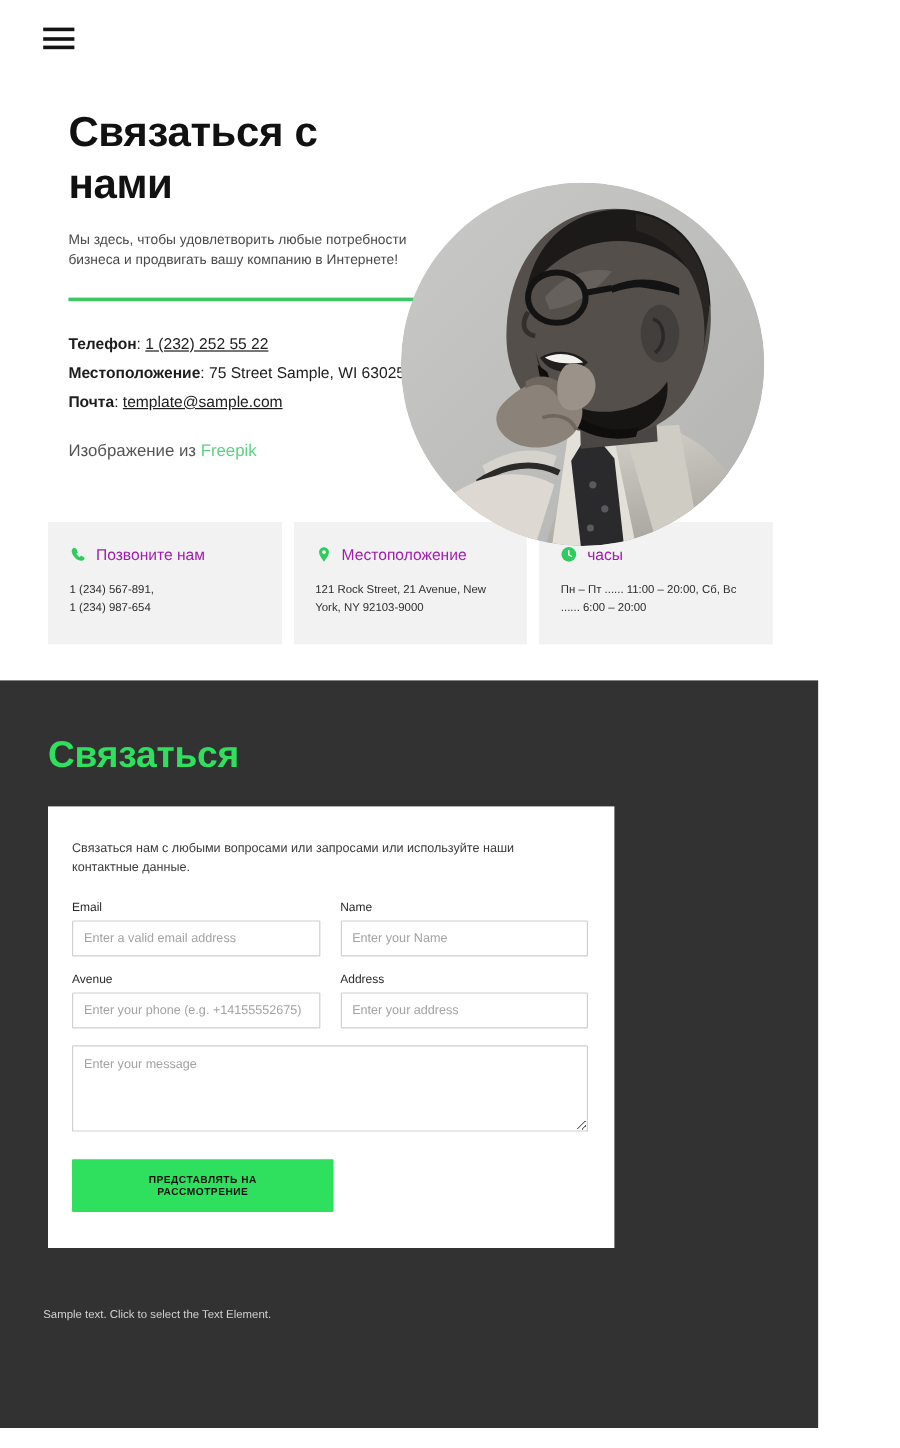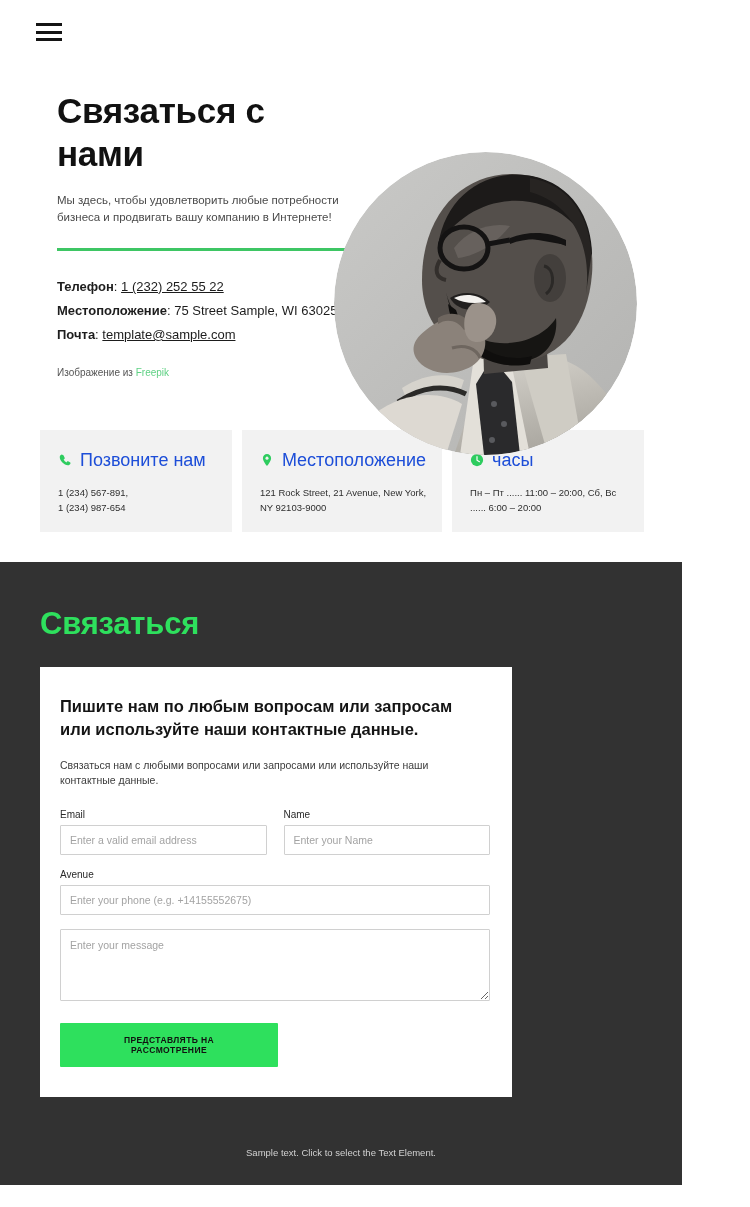--- a/index.html
+++ b/index.html
@@ -37,39 +37,39 @@
     margin-bottom: 22px;
   }
   .hero-rule { height: 3px; background: #3ec664; width: 308px; margin-bottom: 24px; }
   .contact-line {
     font-size: 13px;
     color: #1d1d1d;
     line-height: 1.85;
   }
   .contact-line b { font-weight: 700; }
   .contact-line a { color: #1d1d1d; text-decoration: underline; }
-  .credit { margin-top: 20px; font-size: 10px; color: #555; }
+  .credit { margin-top: 20px; font-size: 14px; color: #555; }
   .credit a { color: #5fd184; text-decoration: none; }
 
   .hero-photo-wrap { position: absolute; right: 45px; top: 90px; }
   .photo-circle {
     width: 303px; height: 303px; border-radius: 50%;
     overflow: hidden; display: block;
   }
 
   
   .cards { display: flex; gap: 10px; padding: 52px 38px 0 40px; }
   .card {
     background: #f2f2f2;
     width: 218px;
     height: 102px;
     padding: 20px 16px 0 18px;
   }
   .card-head { display: flex; align-items: center; gap: 8px; margin-bottom: 14px; }
-  .card-title { font-size: 18px; color: #1d4ed8; font-weight: 400; text-align: center; }
+  .card-title { font-size: 13px; color: #a21caf; font-weight: 400; text-align: center; }
   .card-body { font-size: 9.5px; line-height: 1.62; color: #2e2e2e; }
   .icon-phone, .icon-pin, .icon-clock { width: 14px; height: 14px; display:block; flex: 0 0 14px;}
 
   
   .dark {
     background: #323232;
     padding: 30px 0 0 0;
     margin-top: 30px;
     min-height: 623px;
   }
@@ -130,24 +130,25 @@
     font-family: "Liberation Sans", sans-serif;
     font-size: 8.5px;
     font-weight: 700;
     letter-spacing: 0.4px;
     padding: 12px 26px;
     width: 218px;
     cursor: pointer;
     border-radius: 1px;
   }
   .footer-note {
-    text-align: center;
+    text-align: left;
     color: #d2d2d2;
     font-size: 9.5px;
     padding-top: 50px;
+    margin-left: 36px;
   }
 </style>
 </head>
 <body>
 
 <div class="page">
 
   <div class="header">
     <div class="burger">
       <span></span>
@@ -282,40 +283,42 @@
       </div>
       <div class="card-body">Пн – Пт ...... 11:00 – 20:00, Сб, Вс  ...... 6:00 – 20:00</div>
     </div>
 
   </div>
 
   <div class="dark">
     <h2>Связаться</h2>
 
     <div class="form-card">
-      <h3 style="white-space:pre-line">Пишите нам по любым вопросам или запросам
-или используйте наши контактные данные.</h3>
       <div class="intro">Связаться нам с любыми вопросами или запросами или используйте наши контактные данные.</div>
 
       <div class="row">
         <div class="field">
           <label>Email</label>
           <input type="text" placeholder="Enter a valid email address" style="">
         </div>
         <div class="field">
           <label>Name</label>
           <input type="text" placeholder="Enter your Name" style="">
         </div>
       </div>
 
       <div class="row">
         <div class="field">
           <label>Avenue</label>
           <input type="text" placeholder="Enter your phone (e.g. +14155552675)" style="">
         </div>
+        <div class="field">
+          <label>Address</label>
+          <input type="text" placeholder="Enter your address" style="">
+        </div>
       </div>
 
       <div class="msg-wrap">
         <textarea placeholder="Enter your message" style=""></textarea>
       </div>
 
       <button class="submit">ПРЕДСТАВЛЯТЬ НА РАССМОТРЕНИЕ</button>
     </div>
 
     <div class="footer-note">Sample text. Click to select the Text Element.</div>

